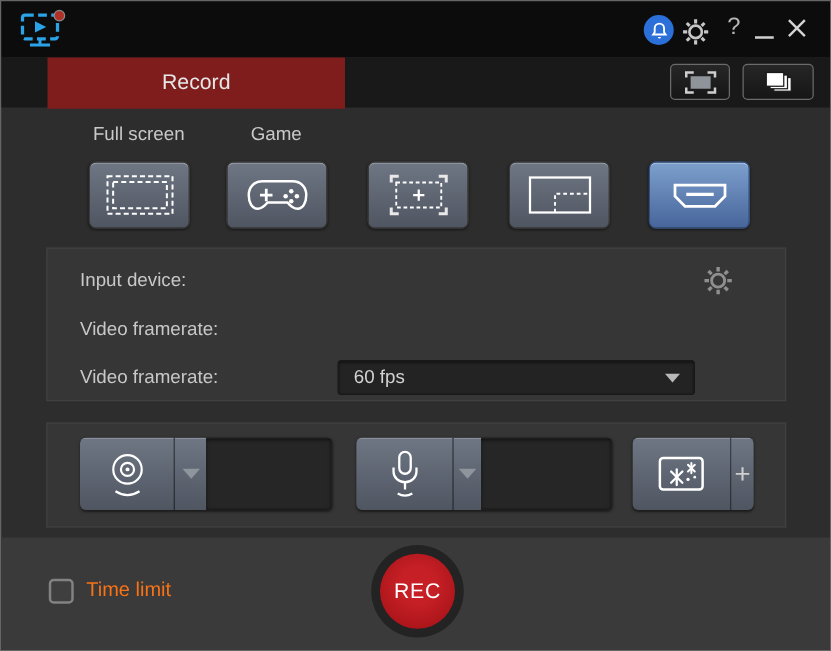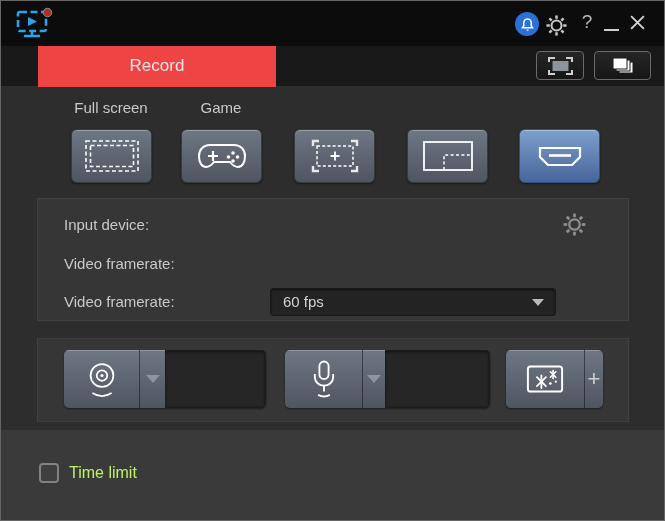--- a/index.html
+++ b/index.html
@@ -36,21 +36,21 @@
   .min-bar{ position:absolute; left:2px; top:14px; width:15px; height:2px; background:#cfcfcf; }
   .close-btn{ left:628px; top:13px; width:22px; height:20px; }
 
   
   .tabrow{
     position:absolute; left:0; top:45px; width:100%; height:40px;
     background:#191919;
   }
   .record-tab{
     position:absolute; left:37px; top:0; width:238px; height:41px;
-    background:#ef4444; text-align:center; line-height:40px;
+    background:#7f1d1d; text-align:center; line-height:40px;
     color:#e6e6e6; font-size:17px;
   }
   .trbtn{
     position:absolute; top:5px; height:29px; border:1px solid #6b6b6b;
     border-radius:4px; background:linear-gradient(#262626,#161616);
     display:flex; align-items:center; justify-content:center;
   }
   .snap-btn{ left:535px; width:48px; }
   .stack-btn{ left:593px; width:57px; }
 
@@ -129,21 +129,21 @@
   .bottombar{
     position:absolute; left:0; top:429px; width:100%; height:92px;
     background:#3a3a3a;
   }
   .checkbox{
     position:absolute; left:38px; top:33px; width:20px; height:20px;
     border:2px solid #828282; border-radius:4px; background:#3f3f3f;
   }
   .tl-label{
     position:absolute; left:68px; top:32px; height:22px; line-height:22px;
-    color:#bef264; font-size:16px;
+    color:#f97316; font-size:16px;
   }
   .rec-outer{
     position:absolute; left:296px; top:6px; width:74px; height:74px;
     border-radius:50%; background:#232323;
     display:flex; align-items:center; justify-content:center;
   }
   .rec-inner{
     width:60px; height:60px; border-radius:50%;
     background:radial-gradient(circle at 50% 42%, #c62026 30%, #9e0f14 100%);
     display:flex; align-items:center; justify-content:center;
@@ -340,15 +340,18 @@
           <circle cx="37" cy="23" r="1.2" fill="#fff"></circle>
         </svg>
       </div>
       <div class="seg seg-plus">+</div>
     </div>
   </div>
 
   <div class="bottombar">
     <div class="checkbox"></div>
     <div class="tl-label">Time limit</div>
+    <div class="rec-outer">
+      <div class="rec-inner">REC</div>
+    </div>
   </div>
 
 </div>
 
 </body></html>

